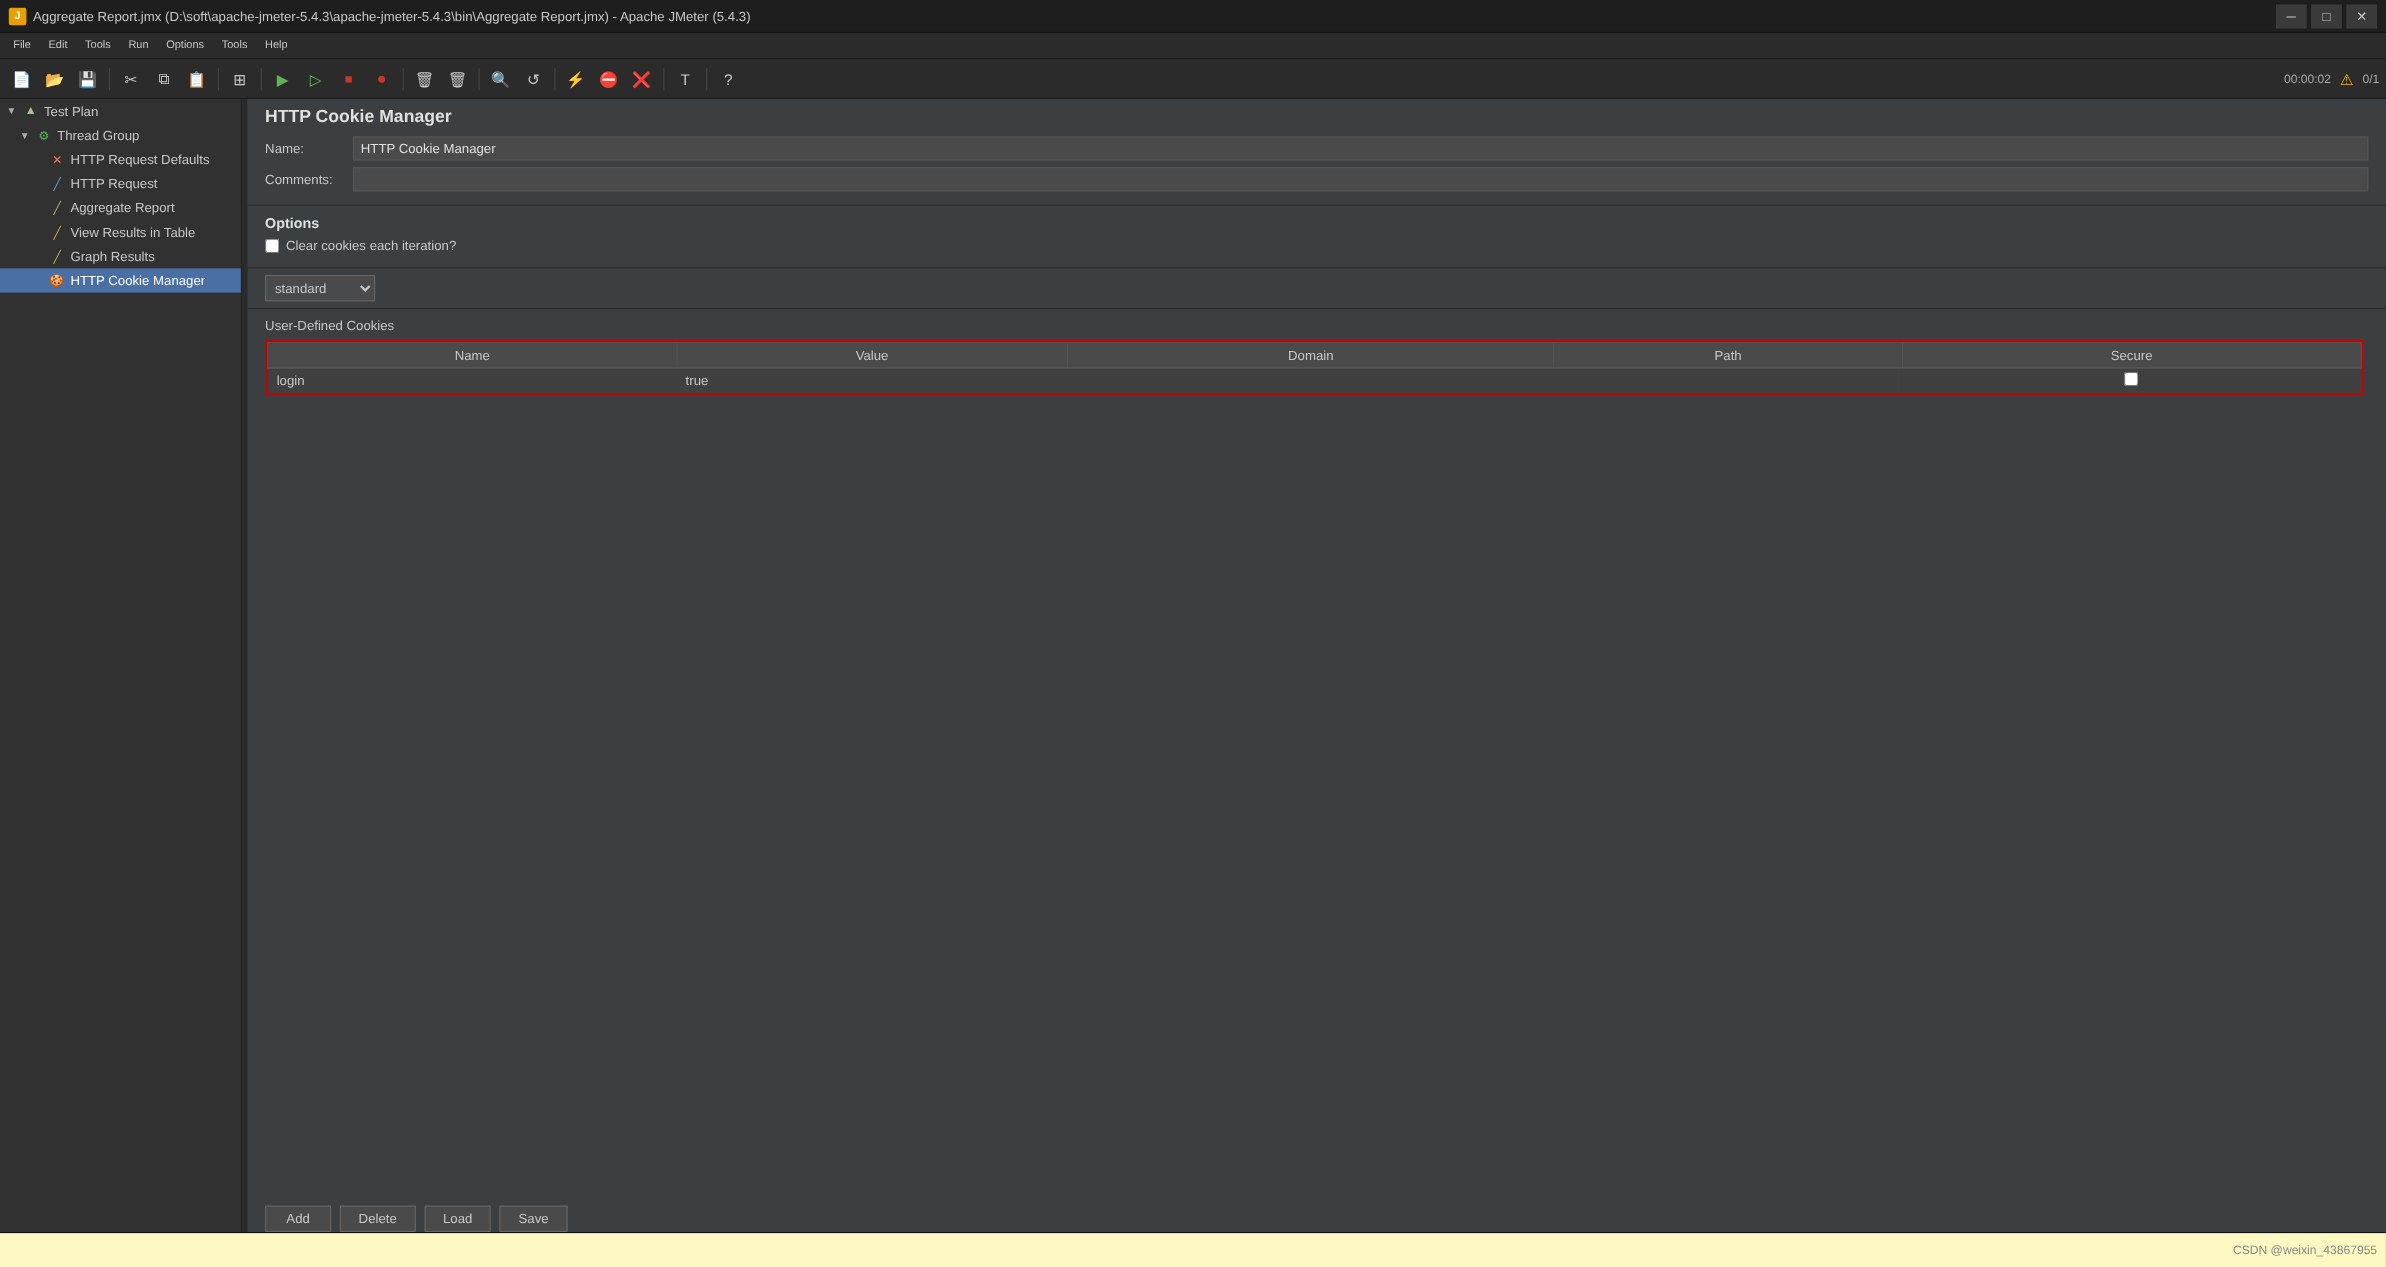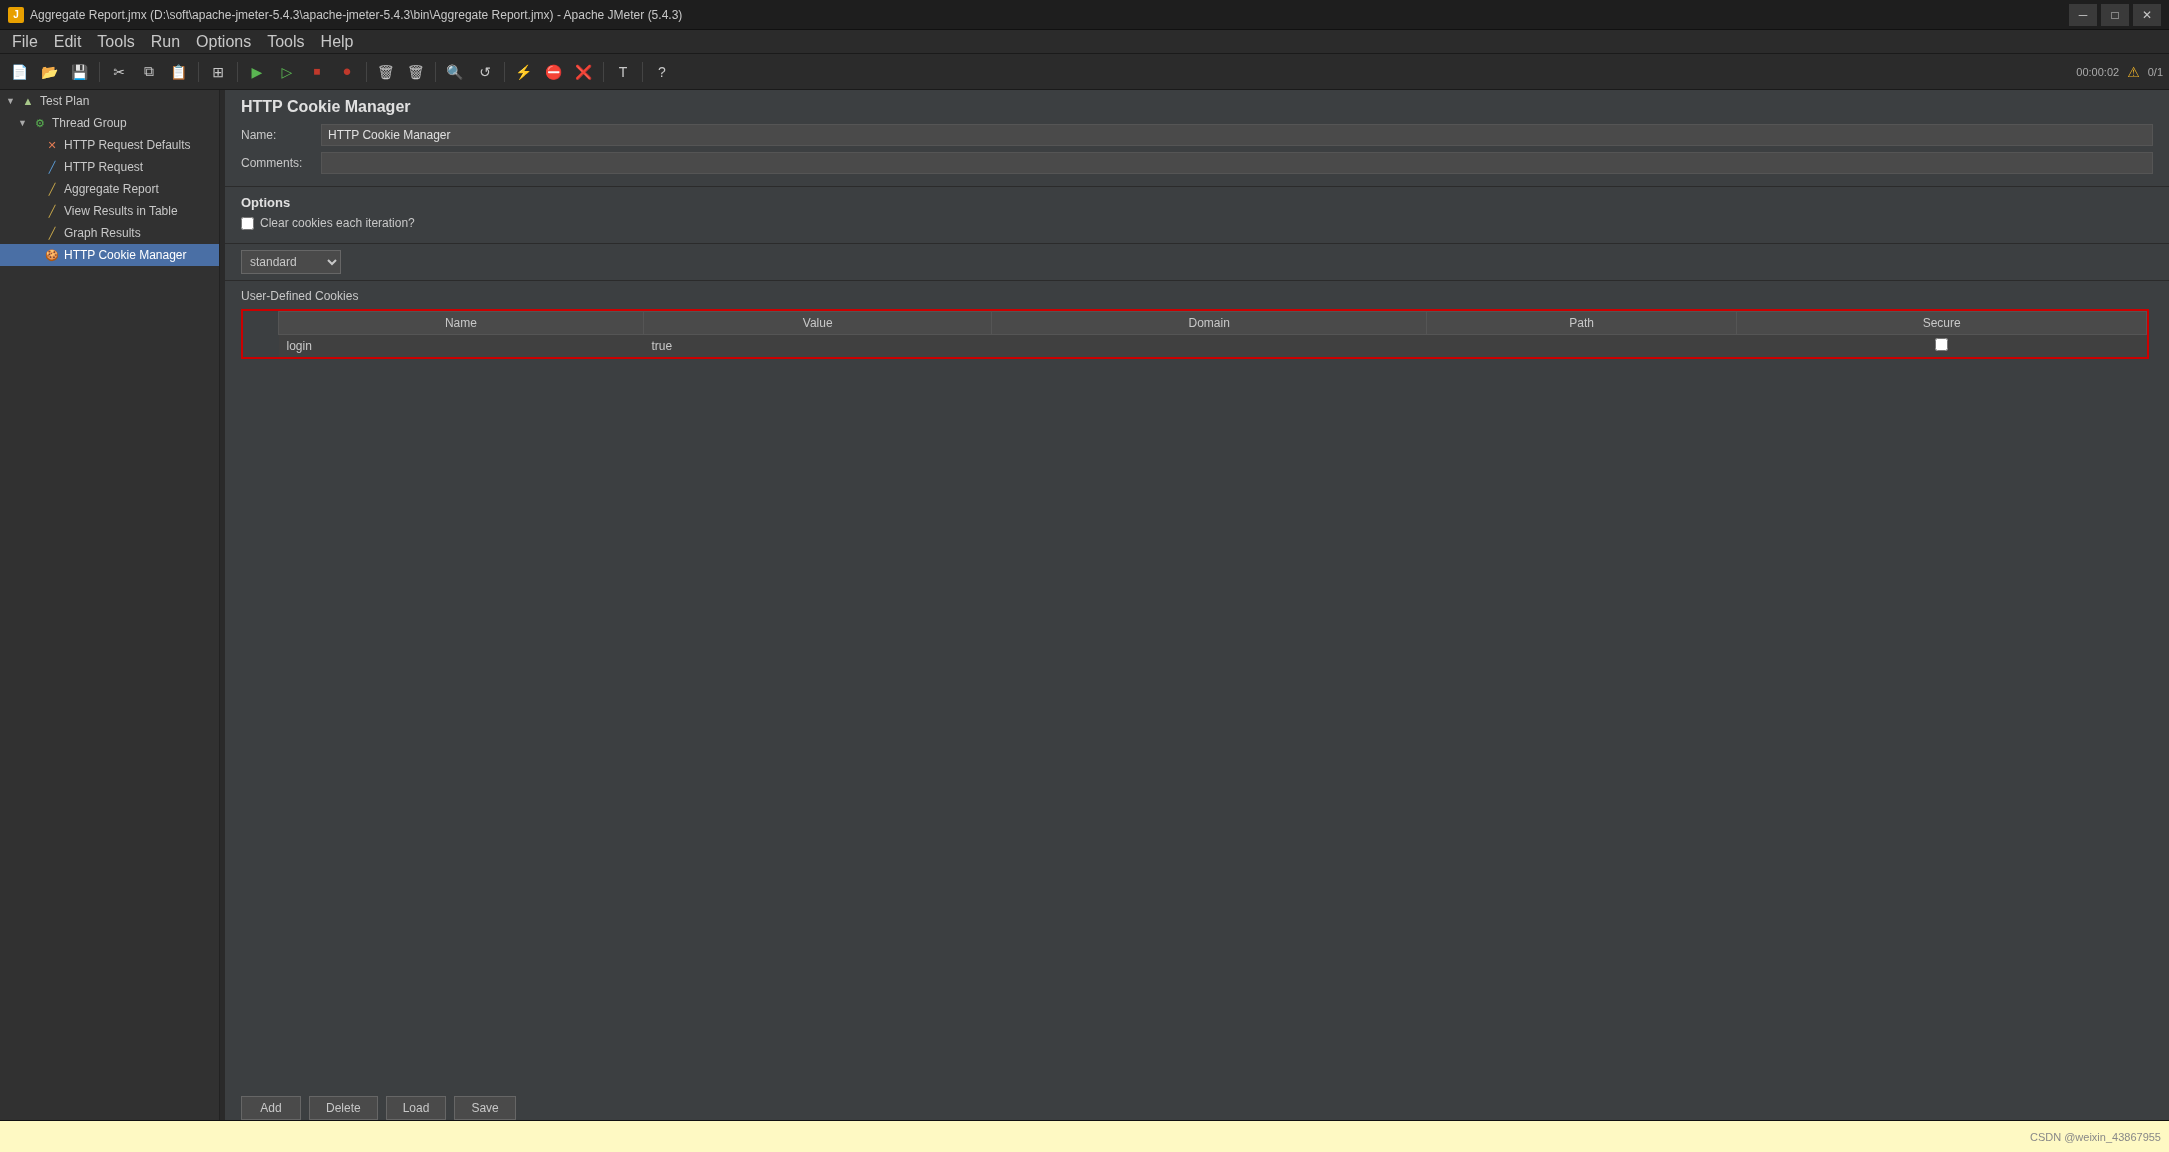--- a/index.html
+++ b/index.html
@@ -63,21 +63,21 @@
       background: #2b2b2b;
       height: 24px;
       display: flex;
       align-items: center;
       padding: 0 4px;
       border-bottom: 1px solid #1a1a1a;
     }
     .menu-item {
       padding: 2px 8px;
       cursor: pointer;
-      font-size: 16px;
+      font-size: 10px;
       color: #c8c8c8;
     }
 
     
     .toolbar {
       background: #2b2b2b;
       height: 36px;
       display: flex;
       align-items: center;
       padding: 0 6px;
@@ -249,21 +249,20 @@
       font-size: 12px;
       color: #c8c8c8;
       margin-bottom: 6px;
     }
 
     .cookie-table-wrapper {
       border: 2px solid #cc0000;
       display: inline-block;
       min-width: 1200px;
       width: calc(100% - 4px);
-      padding-left: 35px;
     }
     .cookie-table {
       width: 100%;
       border-collapse: collapse;
       background: #3c3f41;
     }
     .cookie-table th {
       background: #4a4a4a;
       color: #c8c8c8;
       font-size: 12px;

